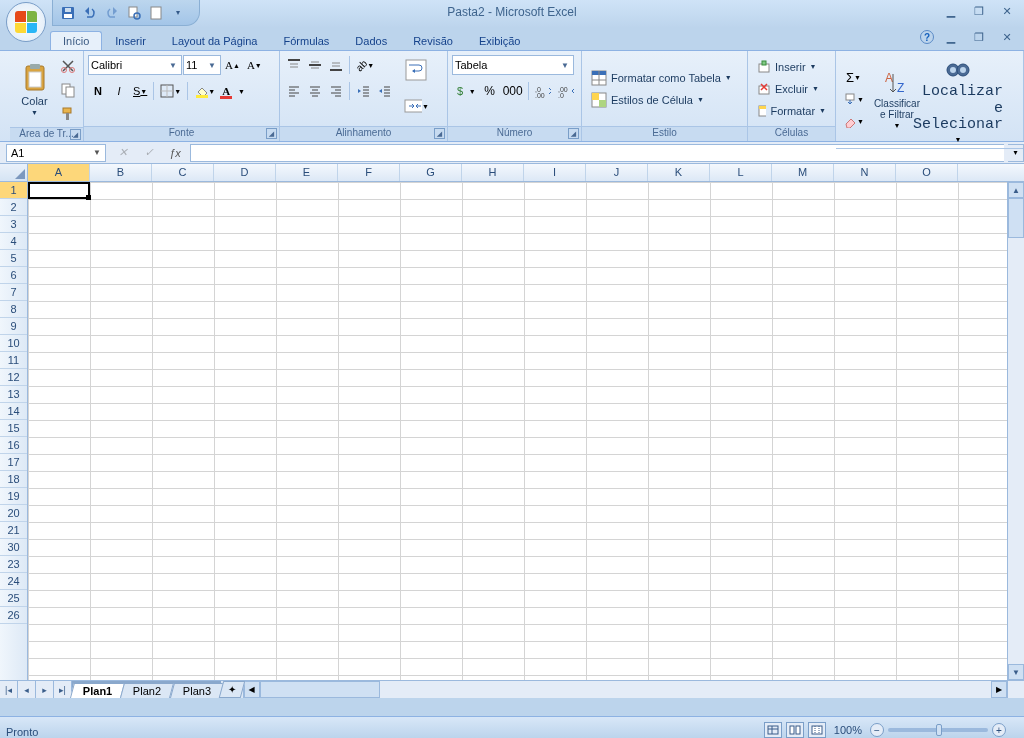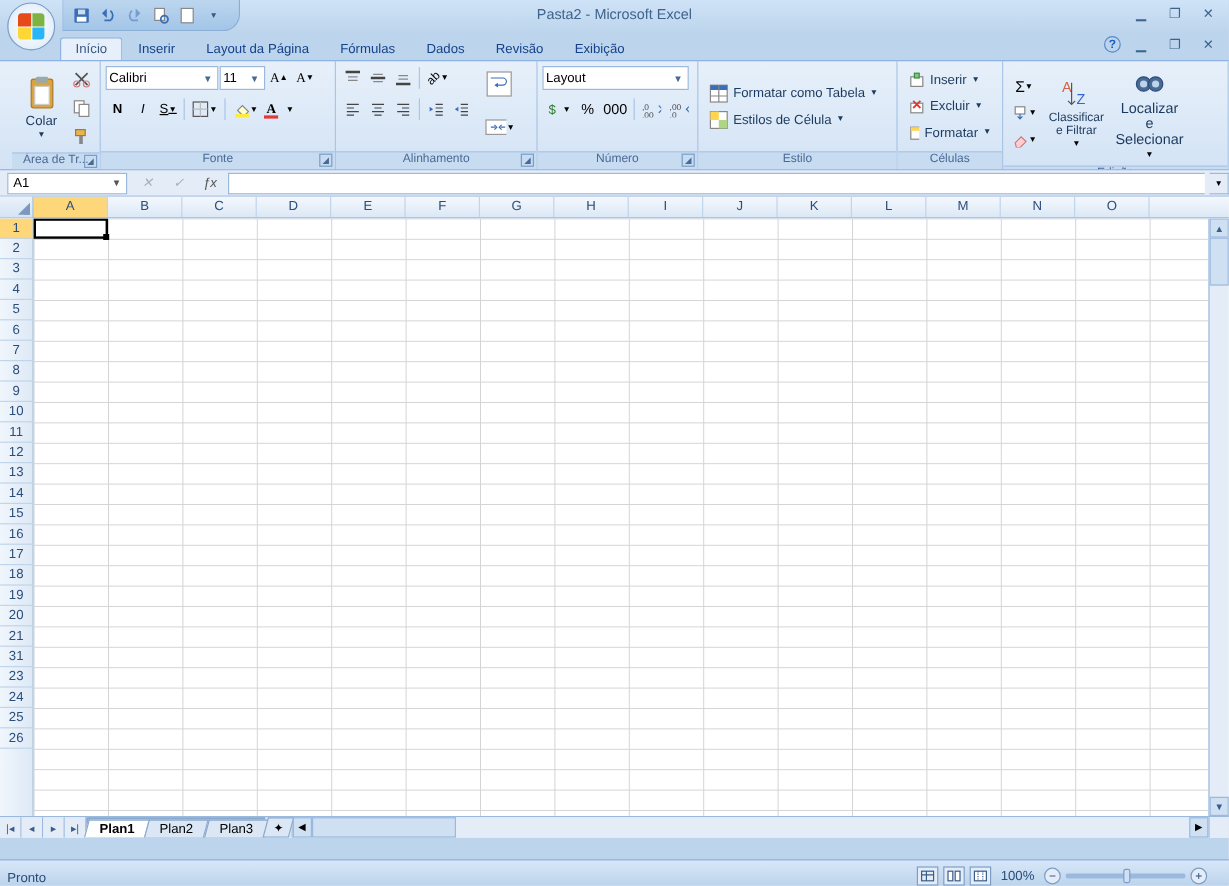--- a/index.html
+++ b/index.html
@@ -353,21 +353,21 @@
     </div>
     </div>
     <div class="group-label"><span>Alinhamento</span><span class="launcher">◢</span></div>
   </div>
 
   <div class="group" style="width:134px;">
     <div class="group-body">
         <div class="col" style="width:100%;gap:2px;">
       <div class="row">
             <div class="combo" style="width:122px;">
-              <span>Layout</span>
+              <span>Tabela</span>
               <span class="dd">▼</span>
             </div>
           </div>
       <div class="row">
         <div class="smallbtn">
               <svg width="16" height="14">
                 <text x="2" y="11" font-size="11" fill="#2e7d32">$</text>
               </svg>
               <span style="font-size:7px">▼</span>
             </div>
@@ -480,21 +480,21 @@
         <span style="font-size:10px;text-align:center;line-height:1.1;color:#1b3a5f;">Classificar e Filtrar</span>
           <span style="font-size:7px">▼</span>
       </div>
       <div class="bigbtn" style="width:62px;">
         <svg width="28" height="26">
             <circle cx="9" cy="14" r="6" fill="#4a6a94" stroke="#2a4d7a"></circle>
             <circle cx="19" cy="14" r="6" fill="#4a6a94" stroke="#2a4d7a"></circle>
             <circle cx="9" cy="14" r="3" fill="#bcd4ec"></circle>
             <circle cx="19" cy="14" r="3" fill="#bcd4ec"></circle>
           </svg>
-        <span style="font-size:12px;text-align:center;line-height:1.1;color:#1b3a5f;">Localizar e Selecionar</span>
+        <span style="font-size:15px;text-align:right;line-height:1.1;color:#1b3a5f;font-family:Liberation Mono, monospace;">Localizar e Selecionar</span>
           <span style="font-size:7px">▼</span>
       </div>
     </div>
     <div class="group-label">Edição</div>
   </div>
 </div>
 
 <div class="formulabar">
   <div class="namebox">
       <span>A1</span>
@@ -546,21 +546,21 @@
         <div class="rowh">12</div>
         <div class="rowh">13</div>
         <div class="rowh">14</div>
         <div class="rowh">15</div>
         <div class="rowh">16</div>
         <div class="rowh">17</div>
         <div class="rowh">18</div>
         <div class="rowh">19</div>
         <div class="rowh">20</div>
         <div class="rowh">21</div>
-        <div class="rowh">31</div>
+        <div class="rowh">30</div>
         <div class="rowh">23</div>
         <div class="rowh">24</div>
         <div class="rowh">25</div>
         <div class="rowh">26</div>
       </div>
     <div class="cells">
       <div class="cellgrid"></div>
       <div class="activecell"></div>
     </div>
     <div class="vscroll">

